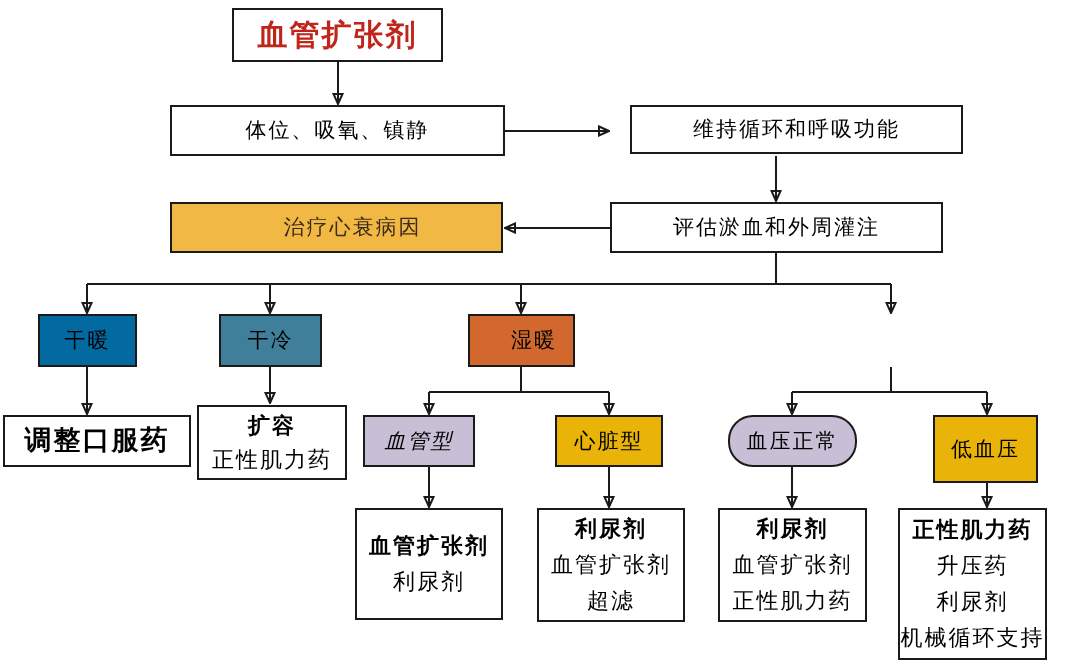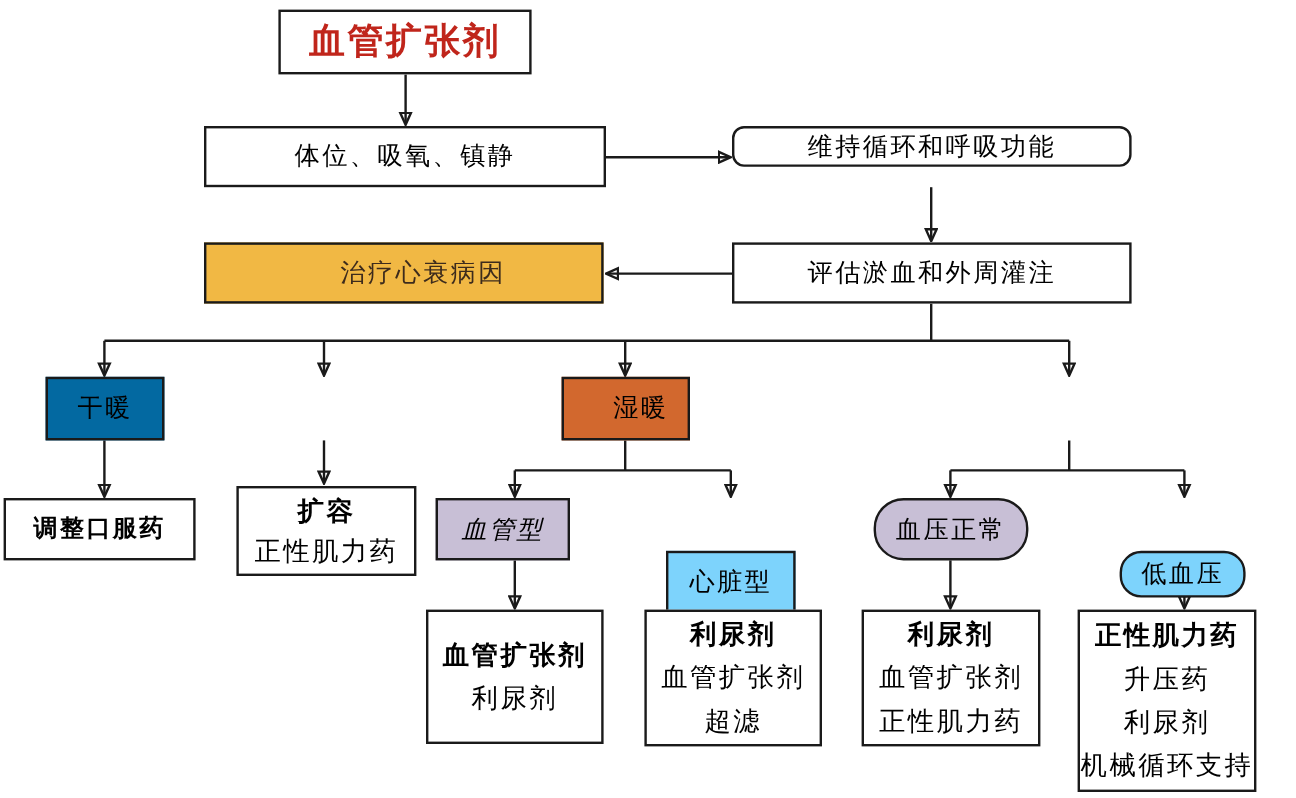--- a/index.html
+++ b/index.html
@@ -26,21 +26,21 @@
     line-height:1.25;
   }
   .node .bold{font-weight:bold;}
   .title-node{font-size:30px;font-weight:bold;color:#c0251b;}
   .gold{background:#f1b844;color:#3d2b1c;}
   .periwinkle{background:#0369a1;}
   .teal{background:#3f7f99;}
   .orange{background:#d2682e;}
   .peach{background:#f5d7b4;}
   .lavender{background:#c8bfd6;}
-  .lightblue{background:#7dd3fc;margin-top:44px;}
+  .lightblue{background:#eab308;}
   .multi{font-size:22px;}
   .multi .row{line-height:34px;}
   .bottom .row{line-height:36px;}
 </style>
 </head>
 <body>
 
 <div class="canvas">
 
   <svg class="wires" viewBox="0 0 1080 665" aria-hidden="true">
@@ -74,55 +74,58 @@
     <path d="M987,467 V506" marker-end="url(#ah)"></path>
   </svg>
 
   <div class="node title-node" style="left:232px;top:8px;width:211px;height:54px;">
     <span>血管扩张剂</span>
   </div>
 
   <div class="node" style="left:170px;top:105px;width:335px;height:51px;">
     <span>体位、吸氧、镇静</span>
   </div>
-  <div class="node" style="left:610px;top:105px;width:333px;height:34px;border-radius:10px;">
+  <div class="node" style="left:630px;top:105px;width:333px;height:49px;">
     <span>维持循环和呼吸功能</span>
   </div>
 
   <div class="node gold" style="left:170px;top:202px;width:333px;height:51px;padding-left:32px;">
     <span>治疗心衰病因</span>
   </div>
   <div class="node" style="left:610px;top:202px;width:333px;height:51px;text-align:right;">
     <span>评估淤血和外周灌注</span>
   </div>
 
   <div class="node periwinkle" style="left:38px;top:314px;width:99px;height:53px;">
     <span>干暖</span>
   </div>
+  <div class="node teal" style="left:219px;top:314px;width:103px;height:53px;">
+    <span>干冷</span>
+  </div>
   <div class="node orange" style="left:468px;top:314px;width:107px;height:53px;padding-left:25px;">
     <span>湿暖</span>
   </div>
 
-  <div class="node bold" style="left:3px;top:415px;width:160px;height:52px;font-weight:bold;font-size:20px;">
+  <div class="node bold" style="left:3px;top:415px;width:188px;height:52px;font-weight:bold;font-size:27px;">
     <span>调整口服药</span>
   </div>
   <div class="node multi" style="left:197px;top:405px;width:150px;height:75px;">
     <div class="row bold">扩容</div>
     <div class="row">正性肌力药</div>
   </div>
   <div class="node lavender" style="left:363px;top:415px;width:112px;height:52px;font-style:italic;">
     <span>血管型</span>
   </div>
   <div class="node lightblue" style="left:555px;top:415px;width:108px;height:52px;">
     <span>心脏型</span>
   </div>
   <div class="node lavender" style="left:728px;top:415px;width:129px;height:52px;border-radius:25px;">
     <span>血压正常</span>
   </div>
-  <div class="node lightblue" style="left:933px;top:415px;width:105px;height:39px;border-radius:18px;">
+  <div class="node lightblue" style="left:933px;top:415px;width:105px;height:68px;">
     <span>低血压</span>
   </div>
 
   <div class="node multi bottom" style="left:355px;top:508px;width:148px;height:112px;">
     <div class="row bold">血管扩张剂</div>
     <div class="row">利尿剂</div>
   </div>
   <div class="node multi bottom" style="left:537px;top:508px;width:148px;height:114px;">
     <div class="row bold">利尿剂</div>
     <div class="row">血管扩张剂</div>

